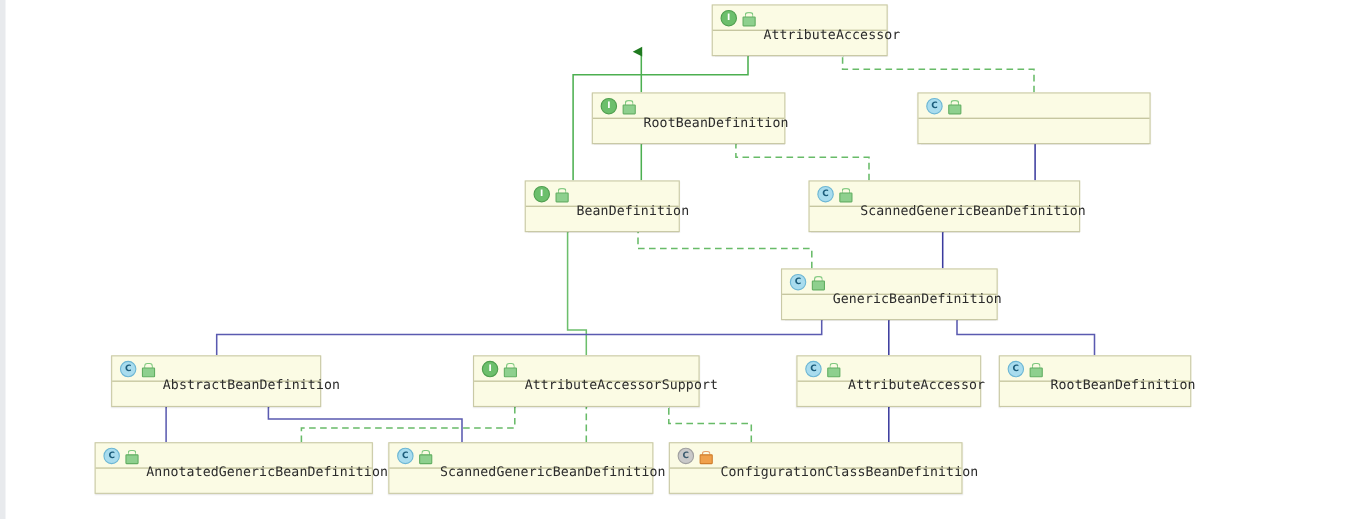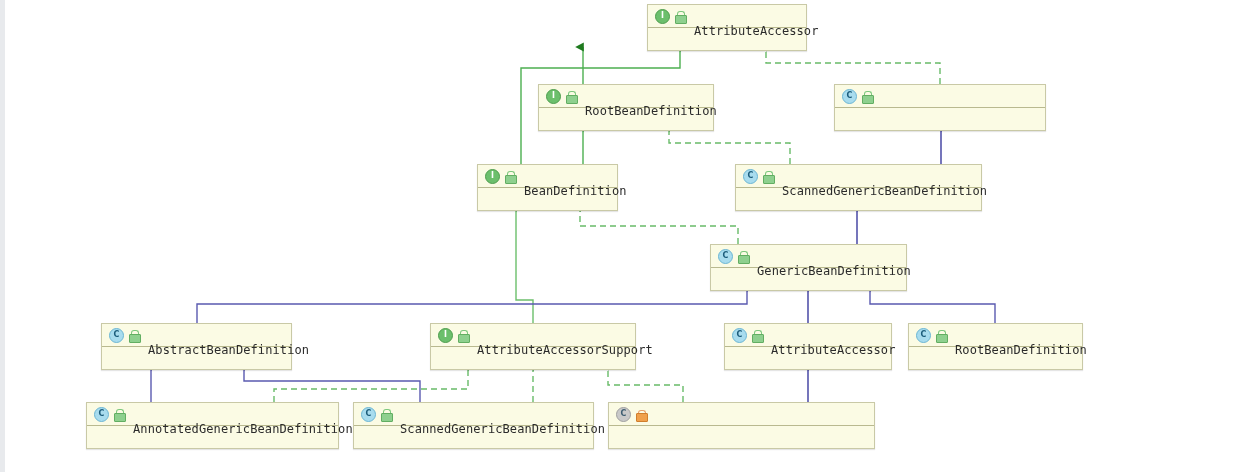--- a/index.html
+++ b/index.html
@@ -269,17 +269,18 @@
     <div class="node-body"></div>
   </div>
 
   <div class="node" style="left:608px;top:402px;width:267px;">
     <div class="node-title">
       <span class="tico inner">C</span>
       <span class="lock priv">
           <span class="shackle"></span>
           <span class="bodyb"></span>
         </span>
+      <span class="node-label">ConfigurationClassBeanDefinition</span>
     </div>
     <div class="node-body"></div>
   </div>
 
 </div>
 
 </body></html>

